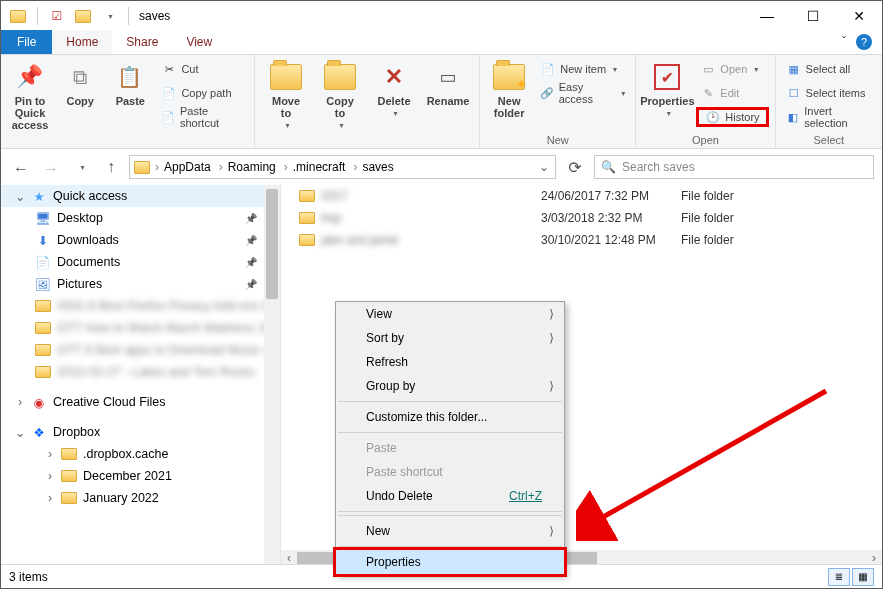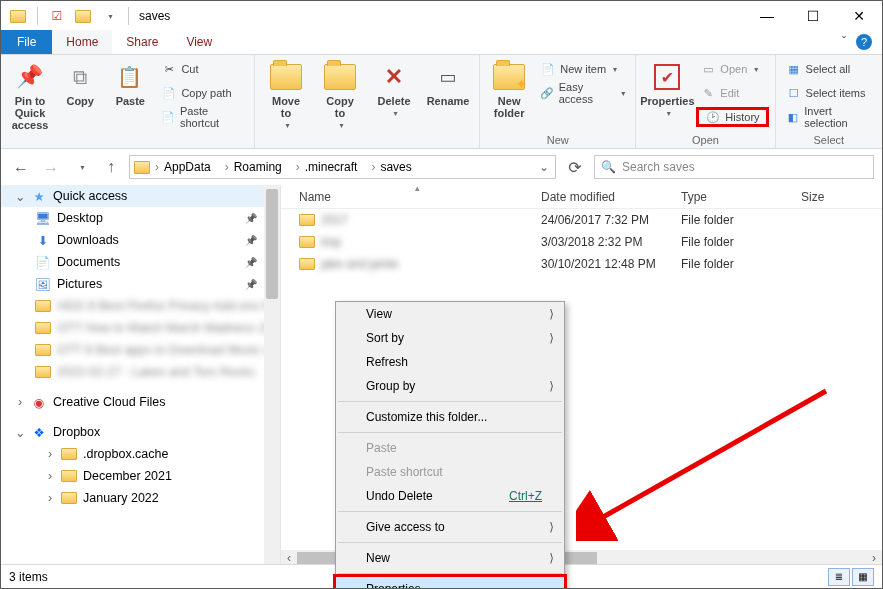--- a/index.html
+++ b/index.html
@@ -38,21 +38,21 @@
   .ic-folder-big::before{content:"";position:absolute;top:-5px;left:2px;width:12px;height:5px;background:#f5c452;border:1px solid #d9a93b;border-bottom:none;border-radius:2px 2px 0 0;}
   .ic-folder-new::after{content:"✦";position:absolute;right:-3px;bottom:-3px;color:#ffb020;font-size:14px;}
   .ic-x {color:#c0392b;font-size:22px;font-weight:bold;}
   .ic-check{width:26px;height:26px;border:2px solid #c33;display:flex;align-items:center;justify-content:center;color:#c33;font-size:16px;}
   .red-box{border:3px solid #e80000;}
   
   .navbar { height:36px; display:flex; align-items:center; gap:6px; padding:0 8px;}
   .nav-arrow{width:24px;height:24px;border-radius:2px;display:flex;align-items:center;justify-content:center;color:#555;}
   .addr { flex:1; height:24px; border:1px solid #c8c8c8; display:flex; align-items:center; font-size:12px; padding-left:4px; gap:2px;}
   .addr .sep{color:#888; padding:0 3px;}
-  .addr-seg{display:flex;align-items:center;gap:11px;text-align:right;}
+  .addr-seg{display:flex;align-items:center;gap:5px;text-align:right;}
   .refresh{width:26px;height:24px;display:flex;align-items:center;justify-content:center;color:#555;}
   .search { width:280px; height:24px; border:1px solid #c8c8c8; display:flex; align-items:center; padding-left:6px; gap:6px; color:#888; font-size:12px;}
   
   .main { display:flex; height:calc(589px - 30px - 24px - 94px - 36px - 24px); position:relative;}
   .tree { width:280px; border-right:1px solid #e5e5e5; overflow:hidden; font-size:12.5px; position:relative;}
   .tree-sb{position:absolute;right:0;top:0;bottom:0;width:16px;background:#f0f0f0;}
   .tree-thumb{position:absolute;right:2px;top:4px;width:12px;height:110px;background:#c1c1c1;border-radius:2px;}
   .node { display:flex; align-items:center; gap:6px; height:22px; padding-left:14px;}
   .node.pin::after{content:"📌";font-size:10px;margin-left:auto;margin-right:22px;filter:grayscale(1);}
   .node.top{background:#e5f1fb;}
@@ -373,29 +373,20 @@
             <div class="ic-folder-sm"></div>
           </span>
           <span>January 2022</span>
         </div>
       <div class="tree-sb">
           <div class="tree-thumb"></div>
         </div>
     </div>
 
     <div class="list">
-      <div class="list-h" style="position:relative;">
-        <div class="col-name">
-            <span>Name</span>
-            <span class="sort-up"></span>
-          </div>
-        <div class="col-date">Date modified</div>
-        <div class="col-type">Type</div>
-        <div class="col-size">Size</div>
-      </div>
       <div class="row">
         <div class="col-name">
             <div class="ic-folder-sm"></div>
             <span class="blur">2017</span>
           </div>
         <div class="col-date">24/06/2017 7:32 PM</div>
         <div class="col-type">File folder</div>
       </div>
       <div class="row">
         <div class="col-name">
@@ -439,21 +430,20 @@
     <div class="ctx-sep"></div>
     <div class="ctx-item">Customize this folder...</div>
     <div class="ctx-sep"></div>
     <div class="ctx-item dis">Paste</div>
     <div class="ctx-item dis">Paste shortcut</div>
     <div class="ctx-item">
         <span>Undo Delete</span>
         <span class="short">Ctrl+Z</span>
       </div>
     <div class="ctx-sep"></div>
-    <div class="ctx-item sub">Give access to</div>
     <div class="ctx-sep"></div>
     <div class="ctx-item sub">New</div>
     <div class="ctx-sep"></div>
     <div class="ctx-item hl">Properties</div>
     <div class="ctx-bottom-box"></div>
   </div>
 
   <svg class="arrow-ov" style="left:575px;top:380px;" width="260" height="160">
     <defs>
         <marker id="ah" markerWidth="12" markerHeight="12" refX="2" refY="6" orient="auto">

